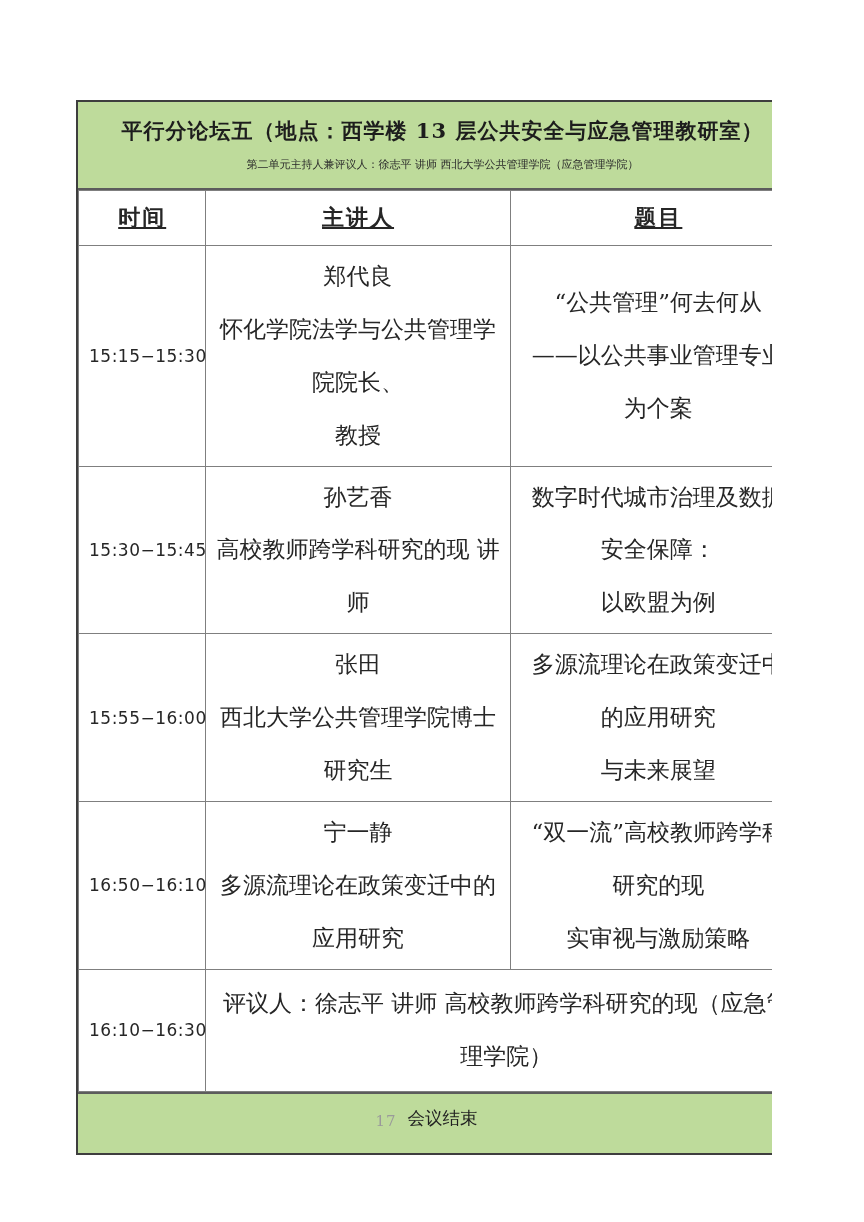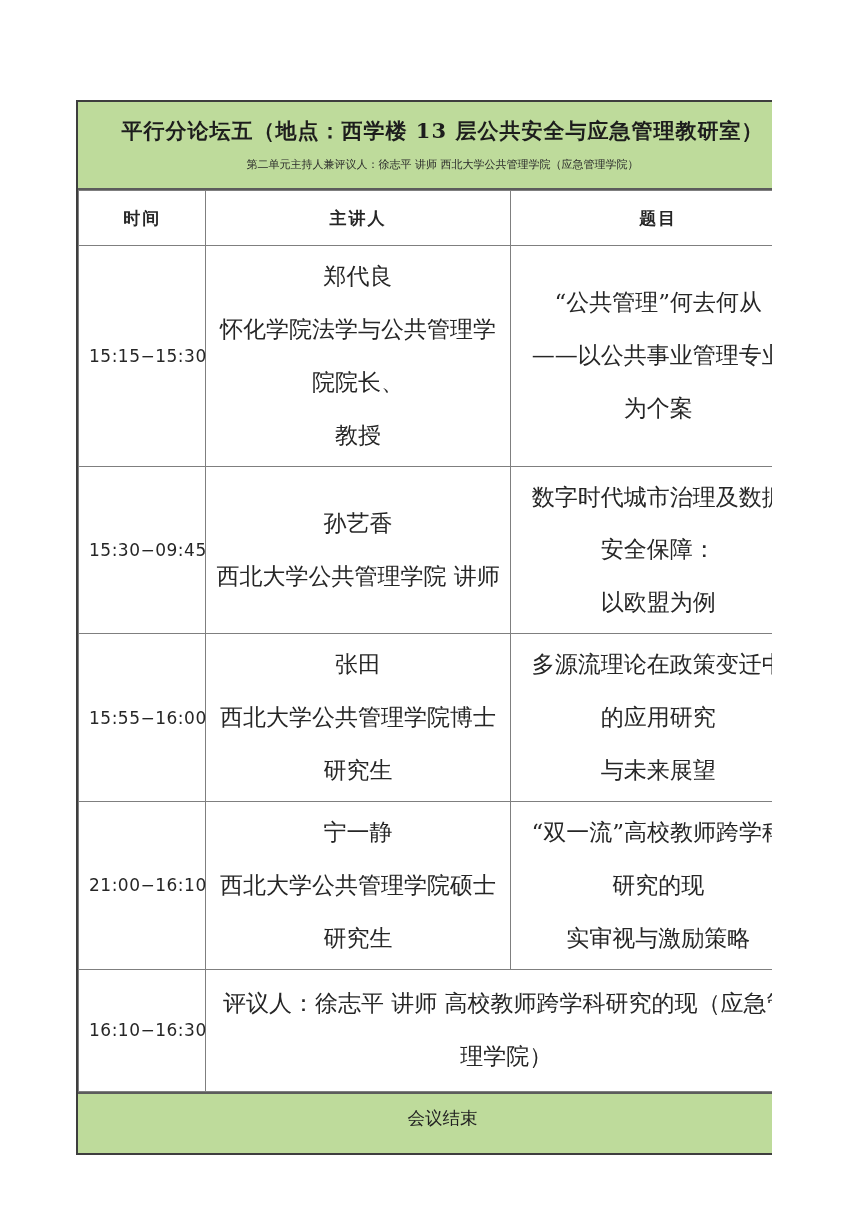--- a/index.html
+++ b/index.html
@@ -49,24 +49,25 @@
   table.schedule td, table.schedule th {
     border: 1px solid #7f7f7f;
     text-align: center;
     vertical-align: middle;
     color: #262626;
     padding: 4px 10px;
     box-sizing: border-box;
     white-space: pre-line;
   }
   table.schedule th {
-    font-size: 17px;
+    font-size: 22px;
     font-weight: bold;
     height: 55px;
     letter-spacing: 2px;
+    text-decoration: underline;
   }
   tr.data-row { height: 122px; }
   td.time-cell {
     font-family: "DejaVu Sans", "Liberation Sans", sans-serif;
     font-size: 17px;
     color: #3a3a3a;
     letter-spacing: 0.5px;
   }
   td.speaker-cell, td.topic-cell, td.merged-cell {
     font-size: 23px;
@@ -127,50 +128,51 @@
         <tr class="data-row">
           <td class="time-cell">15:15−15:30</td>
           <td class="speaker-cell">郑代良
 怀化学院法学与公共管理学院院长、
 教授</td>
           <td class="topic-cell">“公共管理”何去何从
 ——以公共事业管理专业为个案</td>
         </tr>
 
         <tr class="data-row">
-          <td class="time-cell">15:30−09:45</td>
+          <td class="time-cell">15:30−15:45</td>
           <td class="speaker-cell">孙艺香
-西北大学公共管理学院 讲师</td>
+高校教师跨学科研究的现 讲师</td>
           <td class="topic-cell">数字时代城市治理及数据安全保障：
 以欧盟为例</td>
         </tr>
 
         <tr class="data-row">
           <td class="time-cell">15:55−16:00</td>
           <td class="speaker-cell">张田
 西北大学公共管理学院博士研究生</td>
           <td class="topic-cell">多源流理论在政策变迁中的应用研究
 与未来展望</td>
         </tr>
 
         <tr class="data-row">
-          <td class="time-cell">21:00−16:10</td>
+          <td class="time-cell">16:50−16:10</td>
           <td class="speaker-cell">宁一静
-西北大学公共管理学院硕士研究生</td>
+多源流理论在政策变迁中的应用研究</td>
           <td class="topic-cell">“双一流”高校教师跨学科研究的现
 实审视与激励策略</td>
         </tr>
 
         <tr class="data-row">
           <td class="time-cell">16:10−16:30</td>
           <td class="merged-cell" colspan="2">评议人：徐志平 讲师 高校教师跨学科研究的现（应急管理学院）</td>
         </tr>
       </tbody>
     </table>
 
     <div class="green-foot">
       <div class="end-label">会议结束</div>
     </div>
 
   </div>
 
+  <div class="page-number">17</div>
 
 </div>
 
 </body></html>

